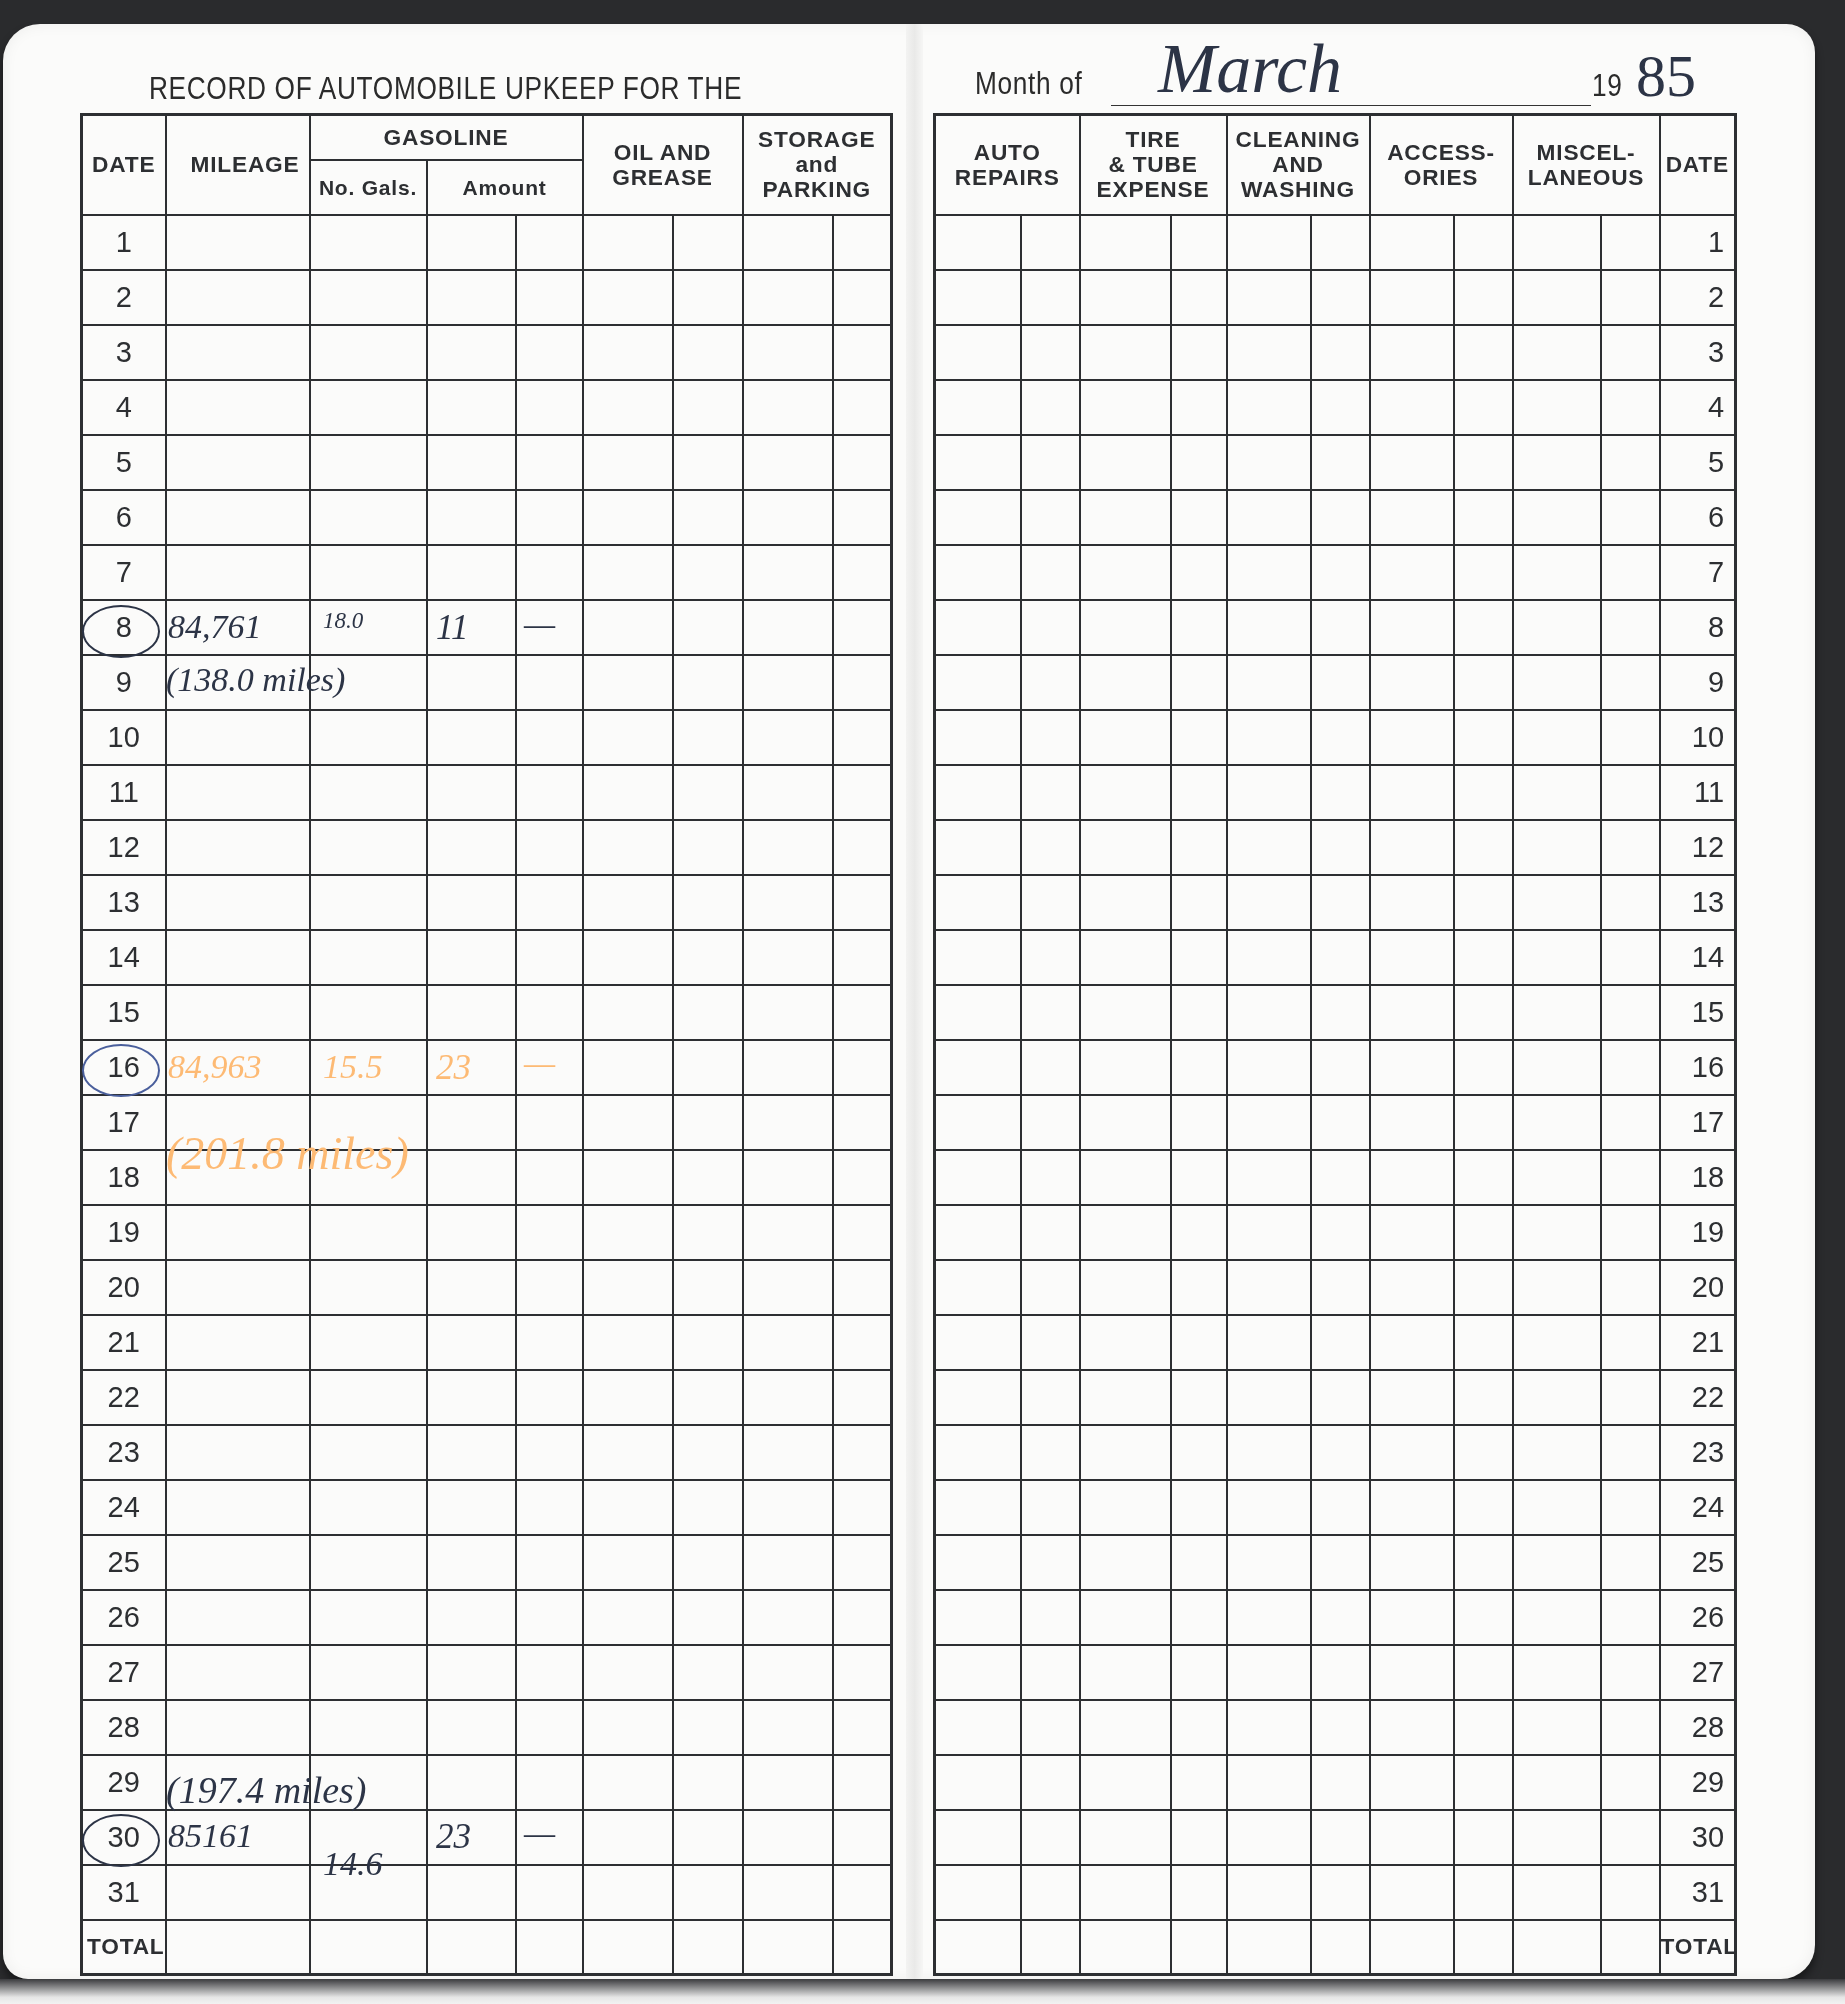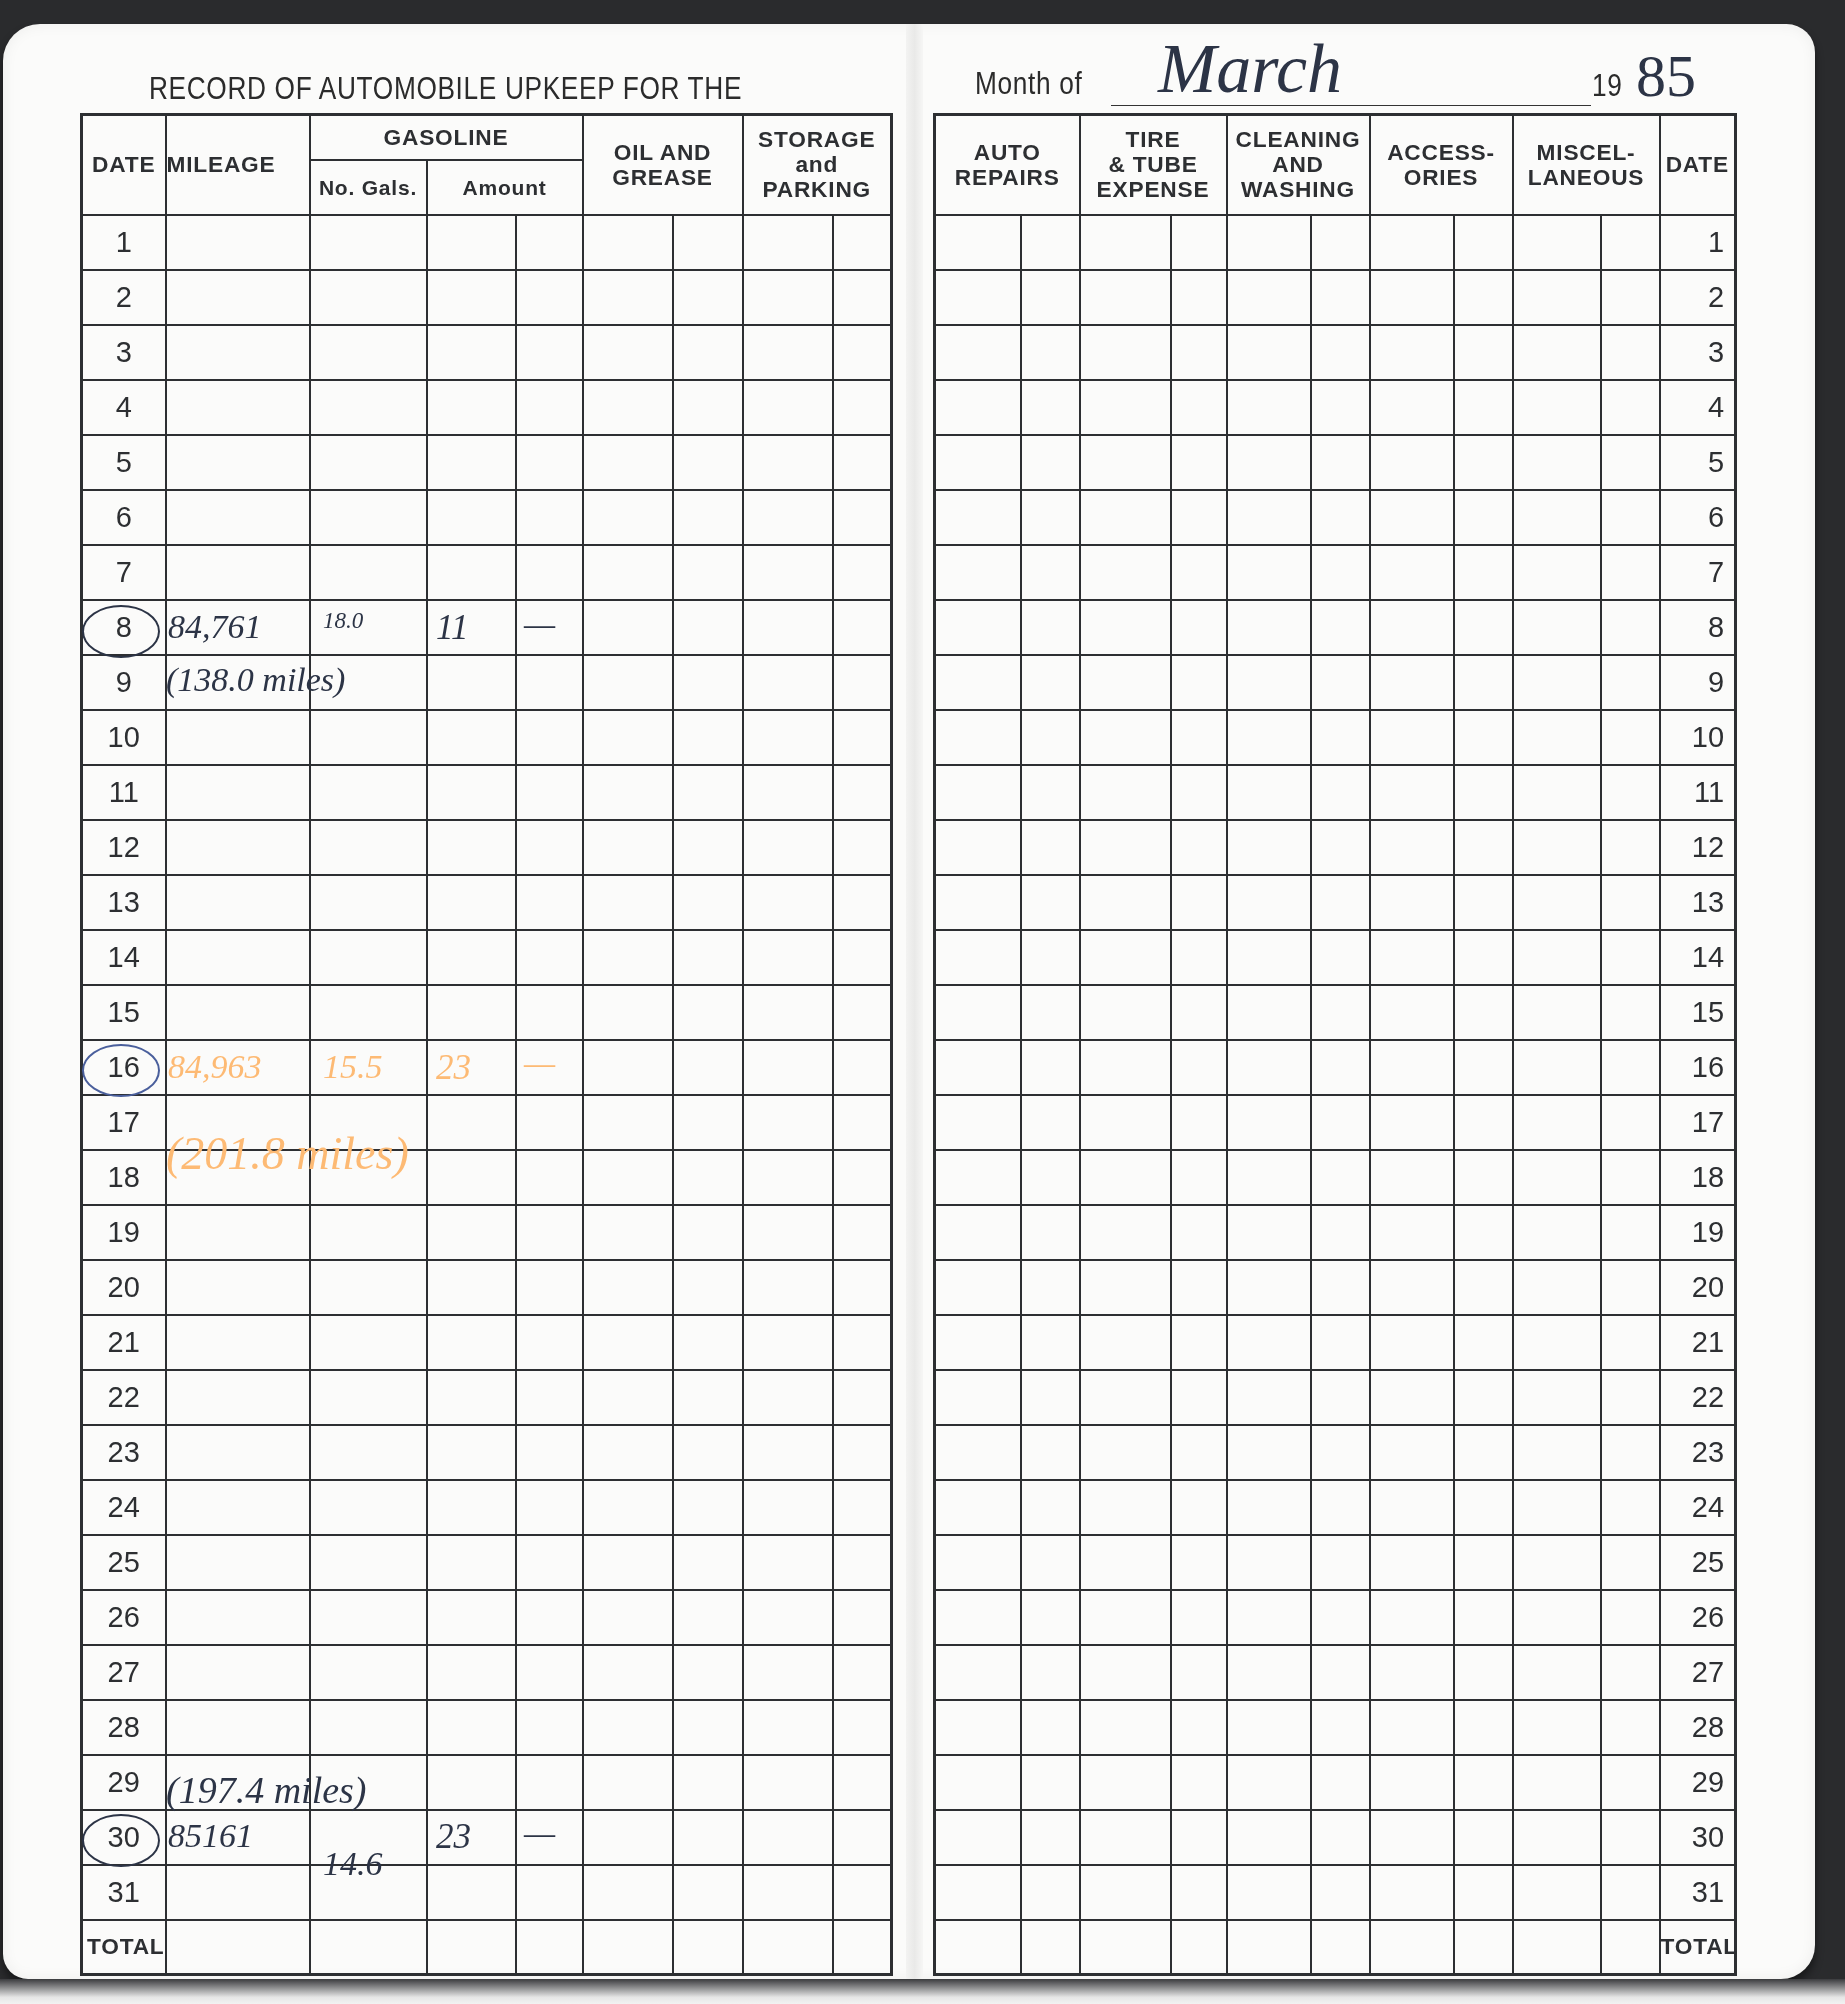--- a/index.html
+++ b/index.html
@@ -86,21 +86,21 @@
     <col style="width:89px">
       <col style="width:67px">
     <col style="width:90px">
       <col style="width:70px">
     <col style="width:90px">
       <col style="width:59px">
   </colgroup>
   <thead>
     <tr style="height:45px">
       <th rowspan="2">DATE</th>
-      <th rowspan="2" style="text-align:left;padding-left:0">MILEAGE</th>
+      <th rowspan="2" style="text-align:left;padding-left:24px">MILEAGE</th>
       <th colspan="3">GASOLINE</th>
       <th colspan="2" rowspan="2"><span style="display:inline-block;width:126px">OIL AND GREASE</span></th>
       <th colspan="2" rowspan="2">
         <div>STORAGE</div>
         <div>and</div>
         <div>PARKING</div>
       </th>
     </tr>
     <tr style="height:55px">
       <th style="font-size:21px">No. Gals.</th>

